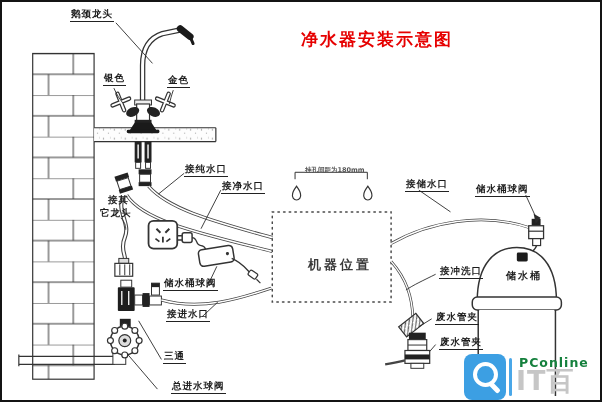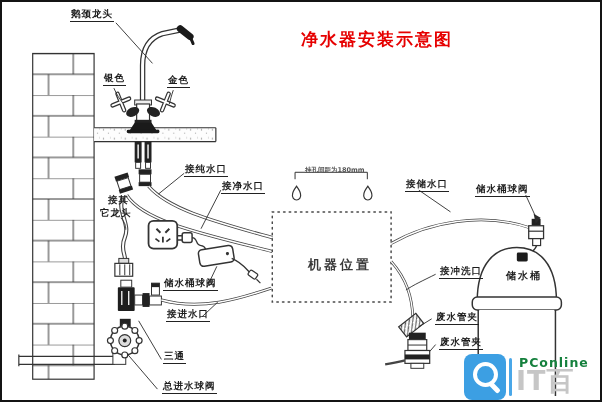--- a/index.html
+++ b/index.html
@@ -253,21 +253,21 @@
   <div class="lbl ul" style="left:68px; top:7px;">鹅颈龙头</div>
   <div class="lbl ul" style="left:101px; top:71px;">银色</div>
   <div class="lbl ul" style="left:165px; top:73px;">金色</div>
   <div class="lbl ul" style="left:182px; top:162px;">接纯水口</div>
   <div class="lbl ul" style="left:219px; top:179px;">接净水口</div>
   <div class="lbl" style="left:106px; top:193px;">接其</div>
   <div class="lbl" style="left:98px; top:206px;">它龙头</div>
   <div class="lbl ul" style="left:161px; top:276px;">储水桶球阀</div>
   <div class="lbl ul" style="left:164px; top:307px;">接进水口</div>
   <div class="lbl ul" style="left:161px; top:349px;">三通</div>
-  <div class="lbl ul" style="left:160px; top:379px;">总进水球阀</div>
+  <div class="lbl ul" style="left:169px; top:379px;">总进水球阀</div>
   <div class="machine">机器位置</div>
   <div class="tiny">挂孔间距为180mm</div>
   <div class="lbl ul" style="left:403px; top:177px;">接储水口</div>
   <div class="lbl ul" style="left:473px; top:182px;text-align:right;">储水桶球阀</div>
   <div class="lbl ul" style="left:437px; top:264px;">接冲洗口</div>
   <div class="tank-lbl">储水桶</div>
   <div class="lbl ul" style="left:433px; top:310px;">废水管夹</div>
   <div class="lbl ul" style="left:437px; top:335px;">废水管夹</div>
 
   <div class="wm-logo" style="background:#3C9FE3;">

